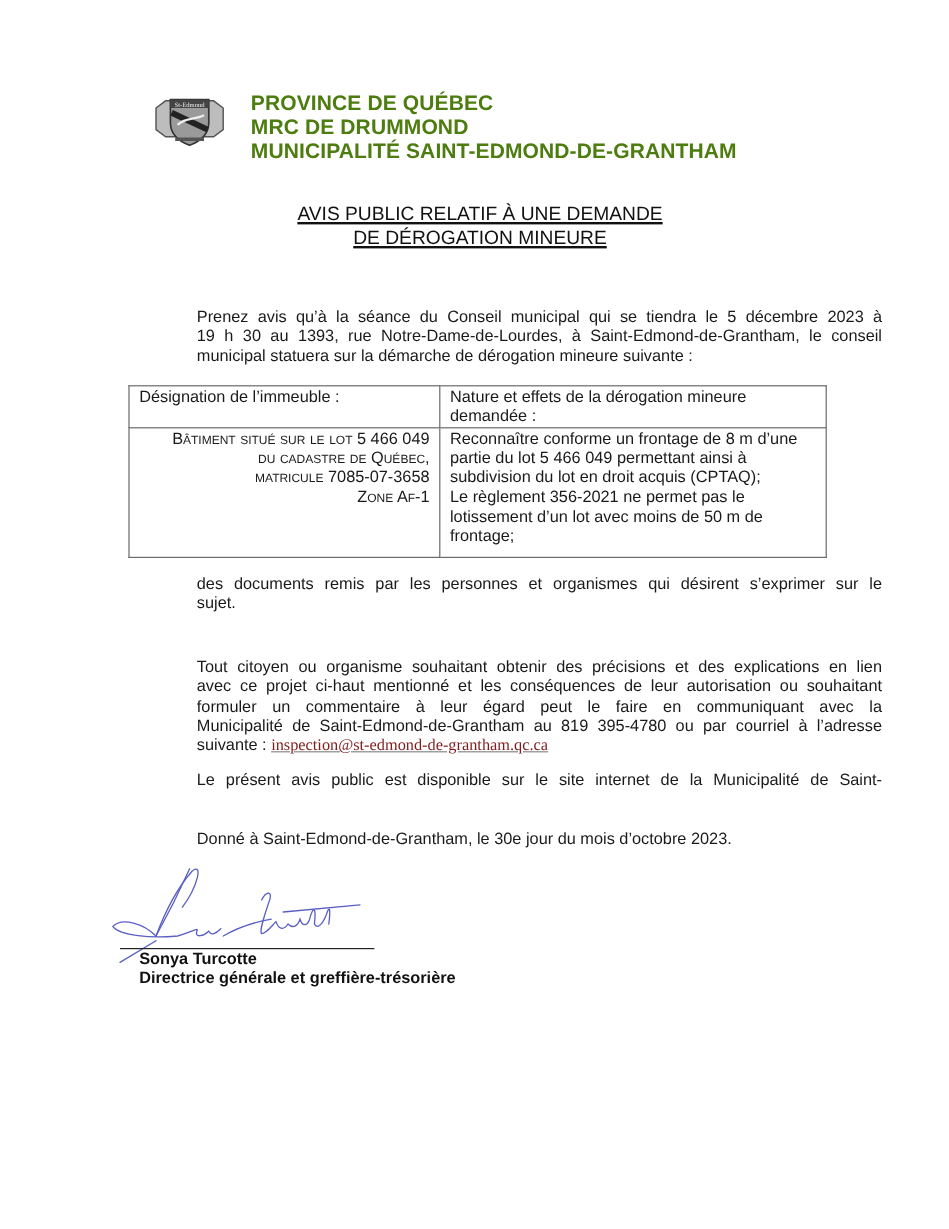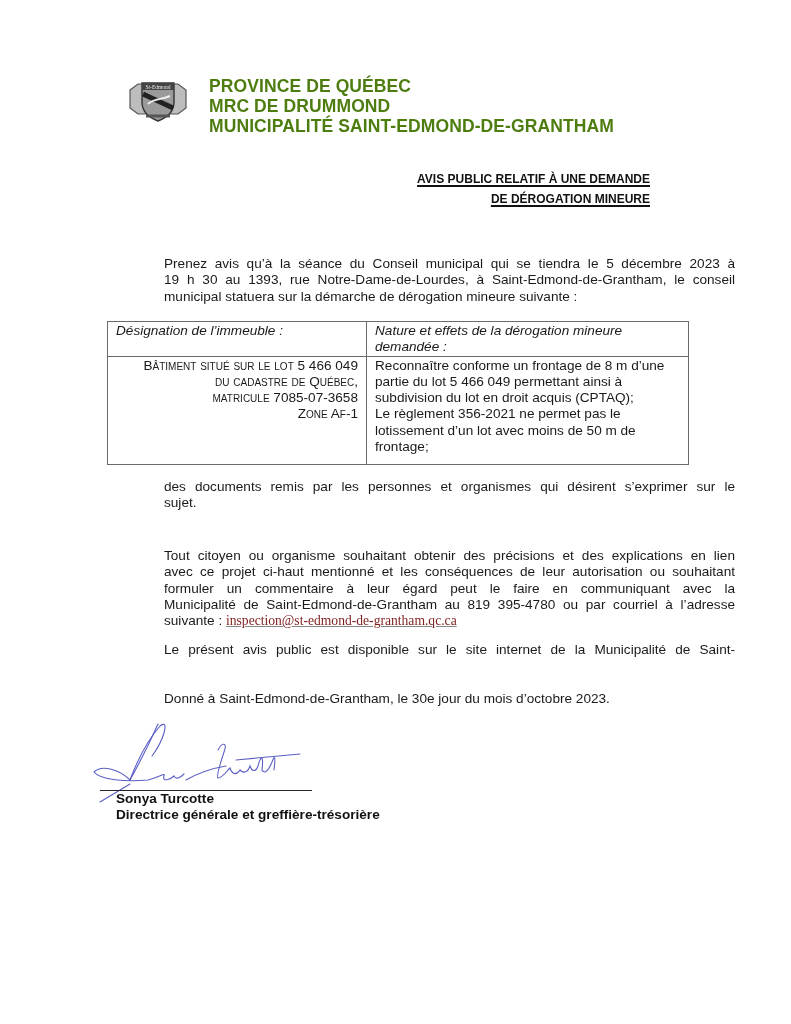--- a/index.html
+++ b/index.html
@@ -5,32 +5,32 @@
   html, body { margin: 0; padding: 0; background: #ffffff; }
   body { width: 791px; height: 1024px; position: relative; overflow: hidden;
          font-family: "Liberation Sans", sans-serif; color: #111; }
   .abs { position: absolute; }
 
   .logo { left: 128px; top: 78px; width: 60px; height: 46px; }
 
   .header { left: 209px; top: 76px; font-weight: bold; font-size: 17.5px; line-height: 20px; color: #4d7c0f; letter-spacing: 0.1px; }
   .header div { white-space: nowrap; }
 
-  .title { left: 150px; top: 169px; width: 500px; text-align: right; font-weight: bold; font-size: 12px; line-height: 20px; }
+  .title { left: 150px; top: 169px; width: 500px; text-align: center; font-weight: normal; font-size: 16px; line-height: 20px; }
   .title div { display: block; }
   .title span { text-decoration: underline; text-underline-offset: 2px; text-decoration-thickness: 1.5px; }
 
   .para { left: 116px; width: 571px; font-size: 13.6px; line-height: 16.3px; text-align: justify; color: #1a1a1a; margin-left: 48px; }
   .para .ln { display: block; text-align: justify; text-align-last: justify; white-space: nowrap; }
   .para .ln.last { text-align-last: left; }
 
   table.derog { position: absolute; left: 107px; top: 321px; width: 582px; border-collapse: collapse; font-size: 13.6px; line-height: 16.3px; color: #1a1a1a; }
   table.derog td { border: 1px solid #6a6a6a; vertical-align: top; padding: 1px 8px 0 8px; }
   table.derog td.c1 { width: 242px; }
-  table.derog tr.h td { height: 31px; font-style: italic; }
+  table.derog tr.h td { height: 31px; }
   table.derog tr.b td { height: 106px; }
   .sc { font-variant: small-caps; text-align: right; }
   .ln-d { display:block; white-space: nowrap; }
 
   a.link { color: #7f1d1d; text-decoration: underline; text-decoration-color: #888; font-family: Liberation Serif, serif; }
 
   .sig { left: 90px; top: 722px; width: 230px; height: 85px; }
   .sigline { left: 100px; top: 790px; width: 212px; height: 1px; background: #222; }
   .signame { left: 116px; top: 791px; font-weight: bold; font-size: 13.6px; line-height: 16px; }
 </style>

